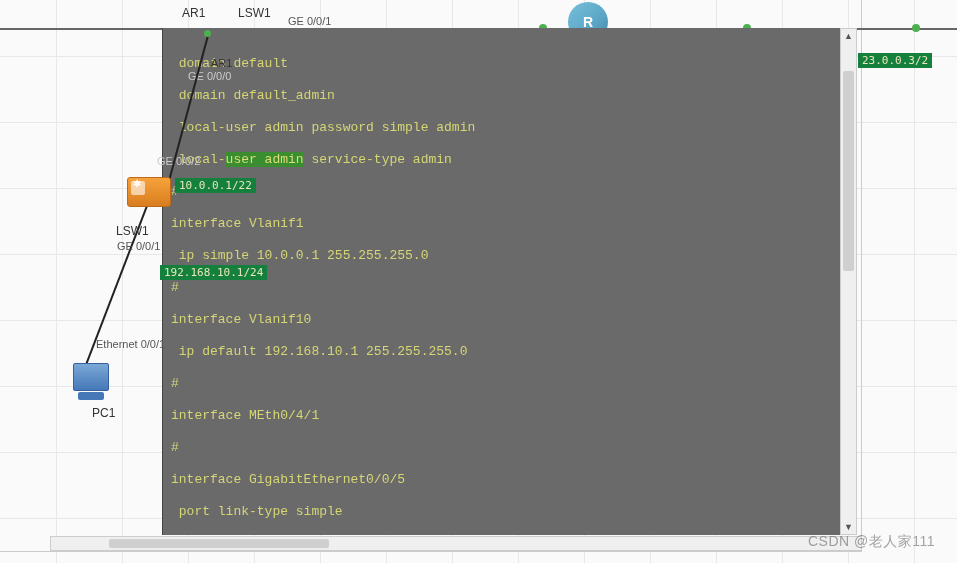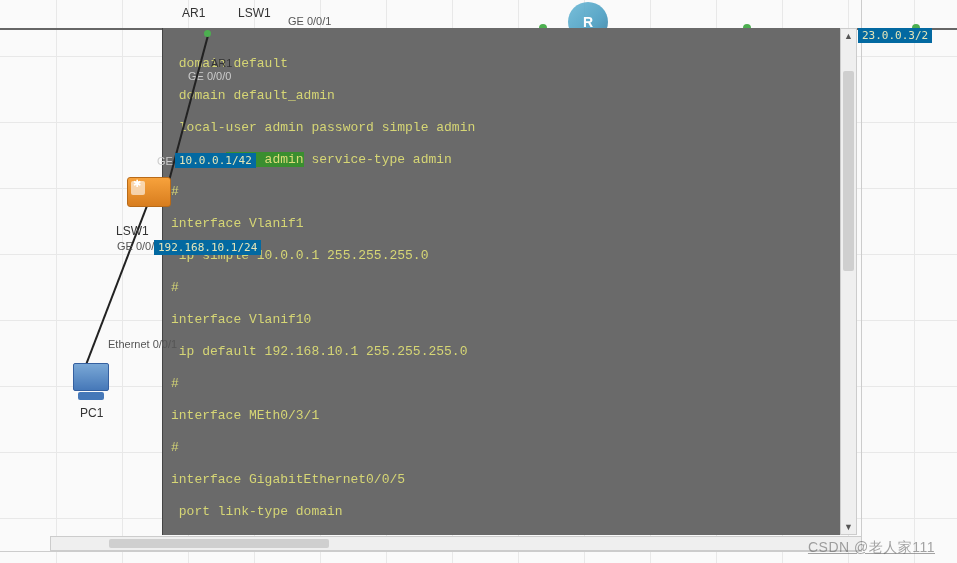--- a/index.html
+++ b/index.html
@@ -37,25 +37,26 @@
       width: 40px; height: 40px;
       border-radius: 50%;
       background: linear-gradient(135deg, #6bb9d6 0%, #4a9ec2 60%, #357a9e 100%);
       color: #fff;
       display: flex; align-items: center; justify-content: center;
       font-size: 14px; font-weight: bold;
       opacity: 0.9;
     }
     .ip-tag {
       position: absolute;
-      background: #0369a1;
+      background: #15803d;
       color: #e6e6b8;
       font-size: 11px;
       padding: 1px 4px;
       font-family: monospace;
+      margin-top: 25px;
     }
     .terminal {
       position: absolute;
       top: 28px;
       left: 162px;
       width: 678px;
       height: 507px;
       background: #6a6a6a;
       font-family: "Courier New", monospace;
       font-size: 13px;
@@ -128,25 +129,24 @@
       height: 2px;
     }
     .line-dot {
       position: absolute;
       width: 7px; height: 7px;
       border-radius: 50%;
       background: #4caf50;
     }
     .watermark {
       position: absolute;
-      bottom: 6px; right: 22px;
+      bottom: 12px; right: 22px;
       font-size: 14px;
       color: rgba(90,90,90,0.55);
       letter-spacing: 0.5px;
-      text-decoration: underline;
     }
     .outer-border {
       position: absolute;
       top: 0; left: 0;
       width: 862px; height: 552px;
       border-right: 1px solid #ccc;
       border-bottom: 1px solid #ccc;
       pointer-events: none;
     }
     .bottom-scroll {
@@ -198,27 +198,27 @@
 <span> ip simple 10.0.0.1 255.255.255.0</span>
 
 <span>#</span>
 
 <span>interface Vlanif10</span>
 
 <span> ip default 192.168.10.1 255.255.255.0</span>
 
 <span>#</span>
 
-<span>interface MEth0/3/1</span>
+<span>interface MEth0/4/1</span>
 
 <span>#</span>
 
 <span>interface GigabitEthernet0/0/5</span>
 
-<span> port link-type domain</span>
+<span> port link-type simple</span>
 
 
 
 
 
 
 
 
 
 
@@ -256,27 +256,27 @@
 <div class="line-dot" style="top:30px;left:204px"></div>
 
 <div class="link-line" style="top:206px;left:148px;width:190px;transform:rotate(111deg)"></div>
 <div class="line-dot" style="top:365px;left:75px"></div>
 
 <div class="lsw-icon"></div>
 <div class="device-label" style="top:224px;left:116px">LSW1</div>
 <div class="port-label" style="top:155px;left:157px;color:#ccc">GE 0/0/2</div>
 <div class="port-label" style="top:240px;left:117px">GE 0/0/1</div>
 
-<div class="ip-tag" style="top:153px;left:175px">10.0.0.1/42</div>
-<div class="ip-tag" style="top:240px;left:154px">192.168.10.1/24</div>
+<div class="ip-tag" style="top:153px;left:175px">10.0.0.1/22</div>
+<div class="ip-tag" style="top:240px;left:160px">192.168.10.1/24</div>
 
 <div class="pc-icon">
   <div class="pc-monitor"></div>
   <div class="pc-stand"></div>
 </div>
-<div class="device-label" style="top:406px;left:80px">PC1</div>
-<div class="port-label" style="top:338px;left:108px">Ethernet 0/0/1</div>
+<div class="device-label" style="top:406px;left:92px">PC1</div>
+<div class="port-label" style="top:338px;left:96px">Ethernet 0/0/1</div>
 
 <div class="bottom-scroll">
   <div class="t"></div>
 </div>
 
 <div class="watermark">CSDN @老人家111</div>
 
 </body></html>

